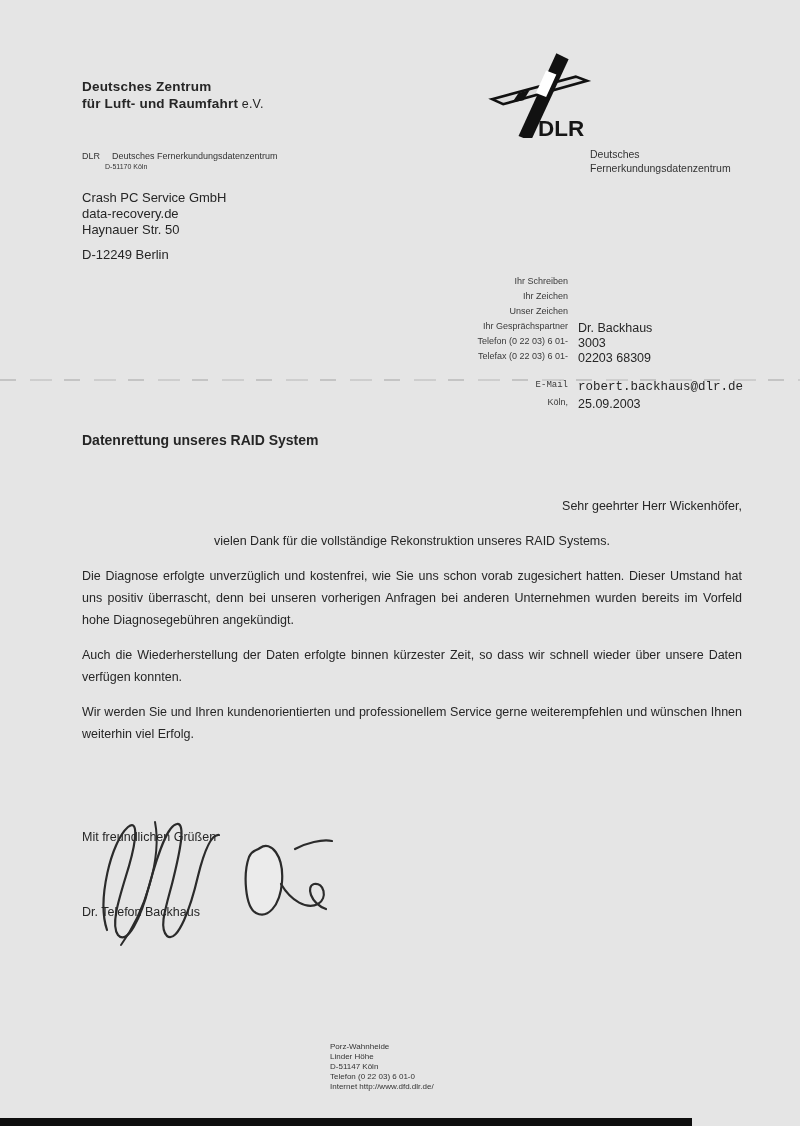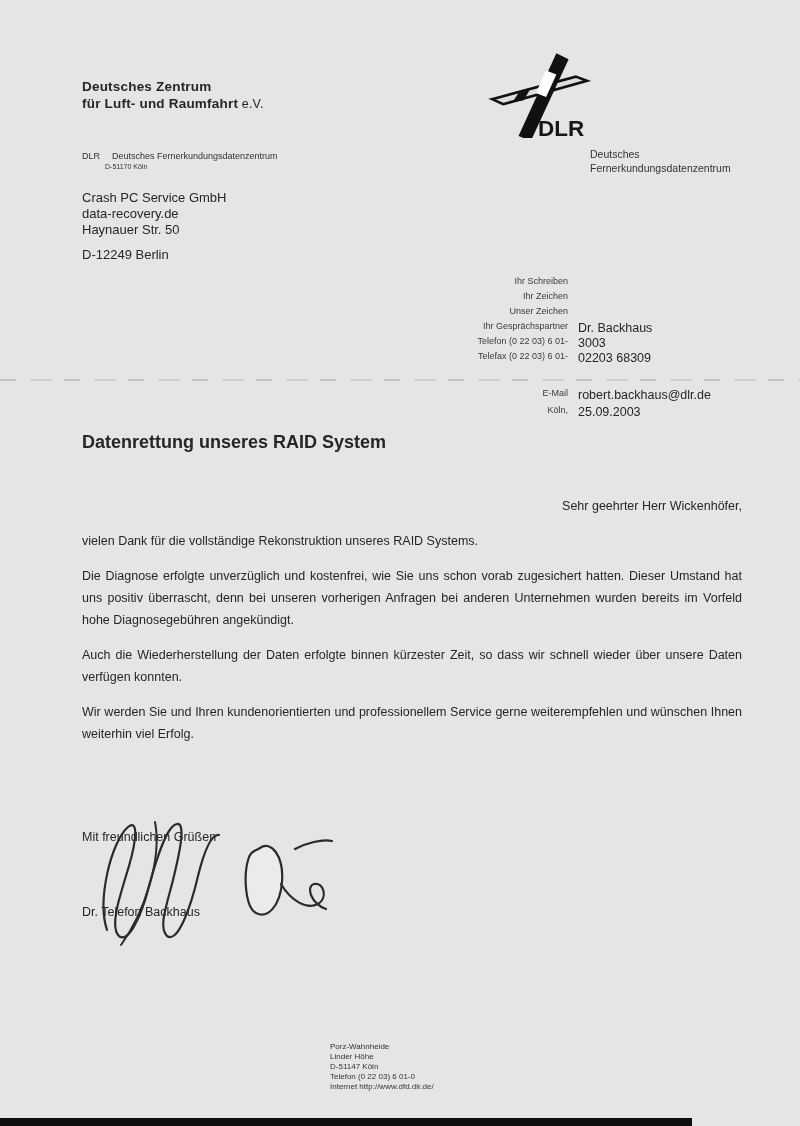--- a/index.html
+++ b/index.html
@@ -15,34 +15,34 @@
   .dept { position:absolute; left:590px; top:148px; font-size:10.5px; line-height:13.5px; color:#333; }
   .sender-line { position:absolute; left:82px; top:151px; font-size:9px; color:#333; }
   .sender-line .prefix { margin-right:12px; }
   .sender-city { position:absolute; left:105px; top:163px; font-size:7px; color:#333; }
   
   .recipient { position:absolute; left:82px; top:190px; font-size:13px; line-height:16px; }
   .recipient .city { margin-top:9px; }
   
   .refblock { position:absolute; left:420px; top:276px; width:322px; }
   .ref-row { display:flex; align-items:flex-start; height:15px; }
-  .ref-row.gap-lg { margin-top:22px; }
+  .ref-row.gap-lg { margin-top:14px;font-family:Liberation Mono, monospace; }
   .ref-row.gap-sm { margin-top:2px; }
   .ref-label { width:158px; text-align:right; font-size:9px; color:#3a3a3a; padding-right:10px; flex:none; }
   .ref-value { font-size:12.5px; color:#262626; white-space:nowrap; }
   
   .fold-line { position:absolute; left:0; top:379px; width:800px; height:2px; opacity:.75;
     background:repeating-linear-gradient(90deg,#b9b9b9 0 16px, transparent 16px 30px, #c6c6c6 30px 52px, transparent 52px 64px); }
   .bottom-bar { position:absolute; left:0; top:1118px; width:692px; height:8px; background:#0e0e0e; }
   
-  .subject { position:absolute; left:82px; top:432px; font-size:18px; font-weight:bold; }
+  .subject { position:absolute; left:82px; top:432px; font-size:14px; font-weight:bold; }
   .body-text { position:absolute; left:82px; top:483px; width:660px; font-size:12.5px; line-height:22px; }
   .body-text p { text-align:justify; margin-top:13px; }
   .body-text .salutation { margin-top:12px; text-align:right; }
-  .body-text p.first { text-align:left; }
+  .body-text p.first { text-align:center; }
   
   .closing { position:absolute; left:82px; top:830px; font-size:12.5px; }
   .signature { position:absolute; left:85px; top:812px; }
   .signer { position:absolute; left:82px; top:905px; font-size:12.5px; }
   
   .footer { position:absolute; left:330px; top:1042px; width:240px; text-align:left; font-size:8px; line-height:10px; color:#333; }
 </style>
 </head>
 <body>
 

